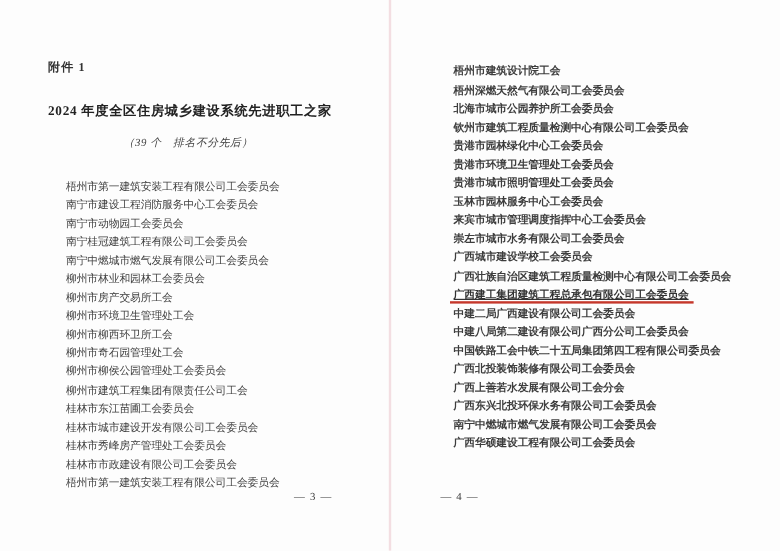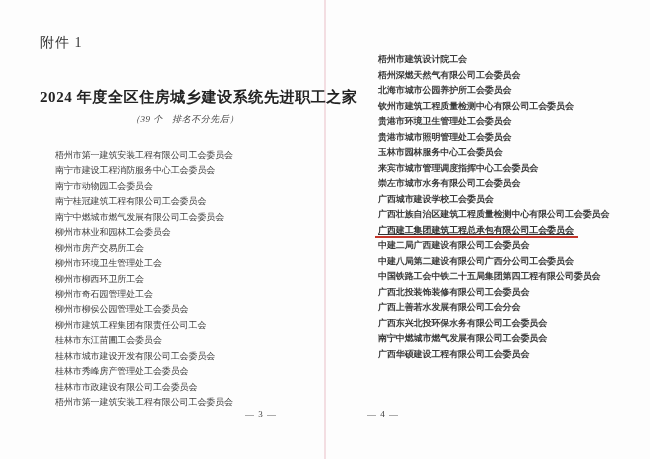--- a/index.html
+++ b/index.html
@@ -21,47 +21,46 @@
     position: absolute;
     left: 324px;
     top: 0;
     width: 2px;
     height: 459px;
     background: #f3dee2;
   }
   .attachment-label {
     position: absolute;
     left: 40px;
-    top: 34px;
-    font-size: 14px;
-    font-weight: normal;
+    top: 49px;
+    font-size: 10px;
+    font-weight: bold;
     color: #333333;
     letter-spacing: 1px;
     white-space: nowrap;
   }
   .doc-title {
     position: absolute;
     left: 40px;
     top: 78px;
-    font-size: 15px;
+    font-size: 11px;
     font-weight: bold;
     color: #222222;
     letter-spacing: 0.6px;
     white-space: nowrap;
   }
   .doc-subtitle {
     position: absolute;
     left: 103px;
     top: 113px;
     font-size: 9px;
     font-style: italic;
     color: #3e3e3e;
     letter-spacing: 0.5px;
     white-space: nowrap;
-    margin-left: 28px;
   }
   ol.org-list {
     position: absolute;
     margin: 0;
     padding: 0;
     list-style: none;
   }
   ol.org-list.left {
     left: 55px;
     top: 148px;
@@ -144,20 +143,21 @@
       <li>梧州市第一建筑安装工程有限公司工会委员会</li>
     </ol>
 
   <div class="page-number pn-left">— 3 —</div>
 
   <ol class="org-list right">
       <li>梧州市建筑设计院工会</li>
       <li>梧州深燃天然气有限公司工会委员会</li>
       <li>北海市城市公园养护所工会委员会</li>
       <li>钦州市建筑工程质量检测中心有限公司工会委员会</li>
+      <li>贵港市园林绿化中心工会委员会</li>
       <li>贵港市环境卫生管理处工会委员会</li>
       <li>贵港市城市照明管理处工会委员会</li>
       <li>玉林市园林服务中心工会委员会</li>
       <li>来宾市城市管理调度指挥中心工会委员会</li>
       <li>崇左市城市水务有限公司工会委员会</li>
       <li>广西城市建设学校工会委员会</li>
       <li>广西壮族自治区建筑工程质量检测中心有限公司工会委员会</li>
       <li class="highlighted">广西建工集团建筑工程总承包有限公司工会委员会</li>
       <li>中建二局广西建设有限公司工会委员会</li>
       <li>中建八局第二建设有限公司广西分公司工会委员会</li>

